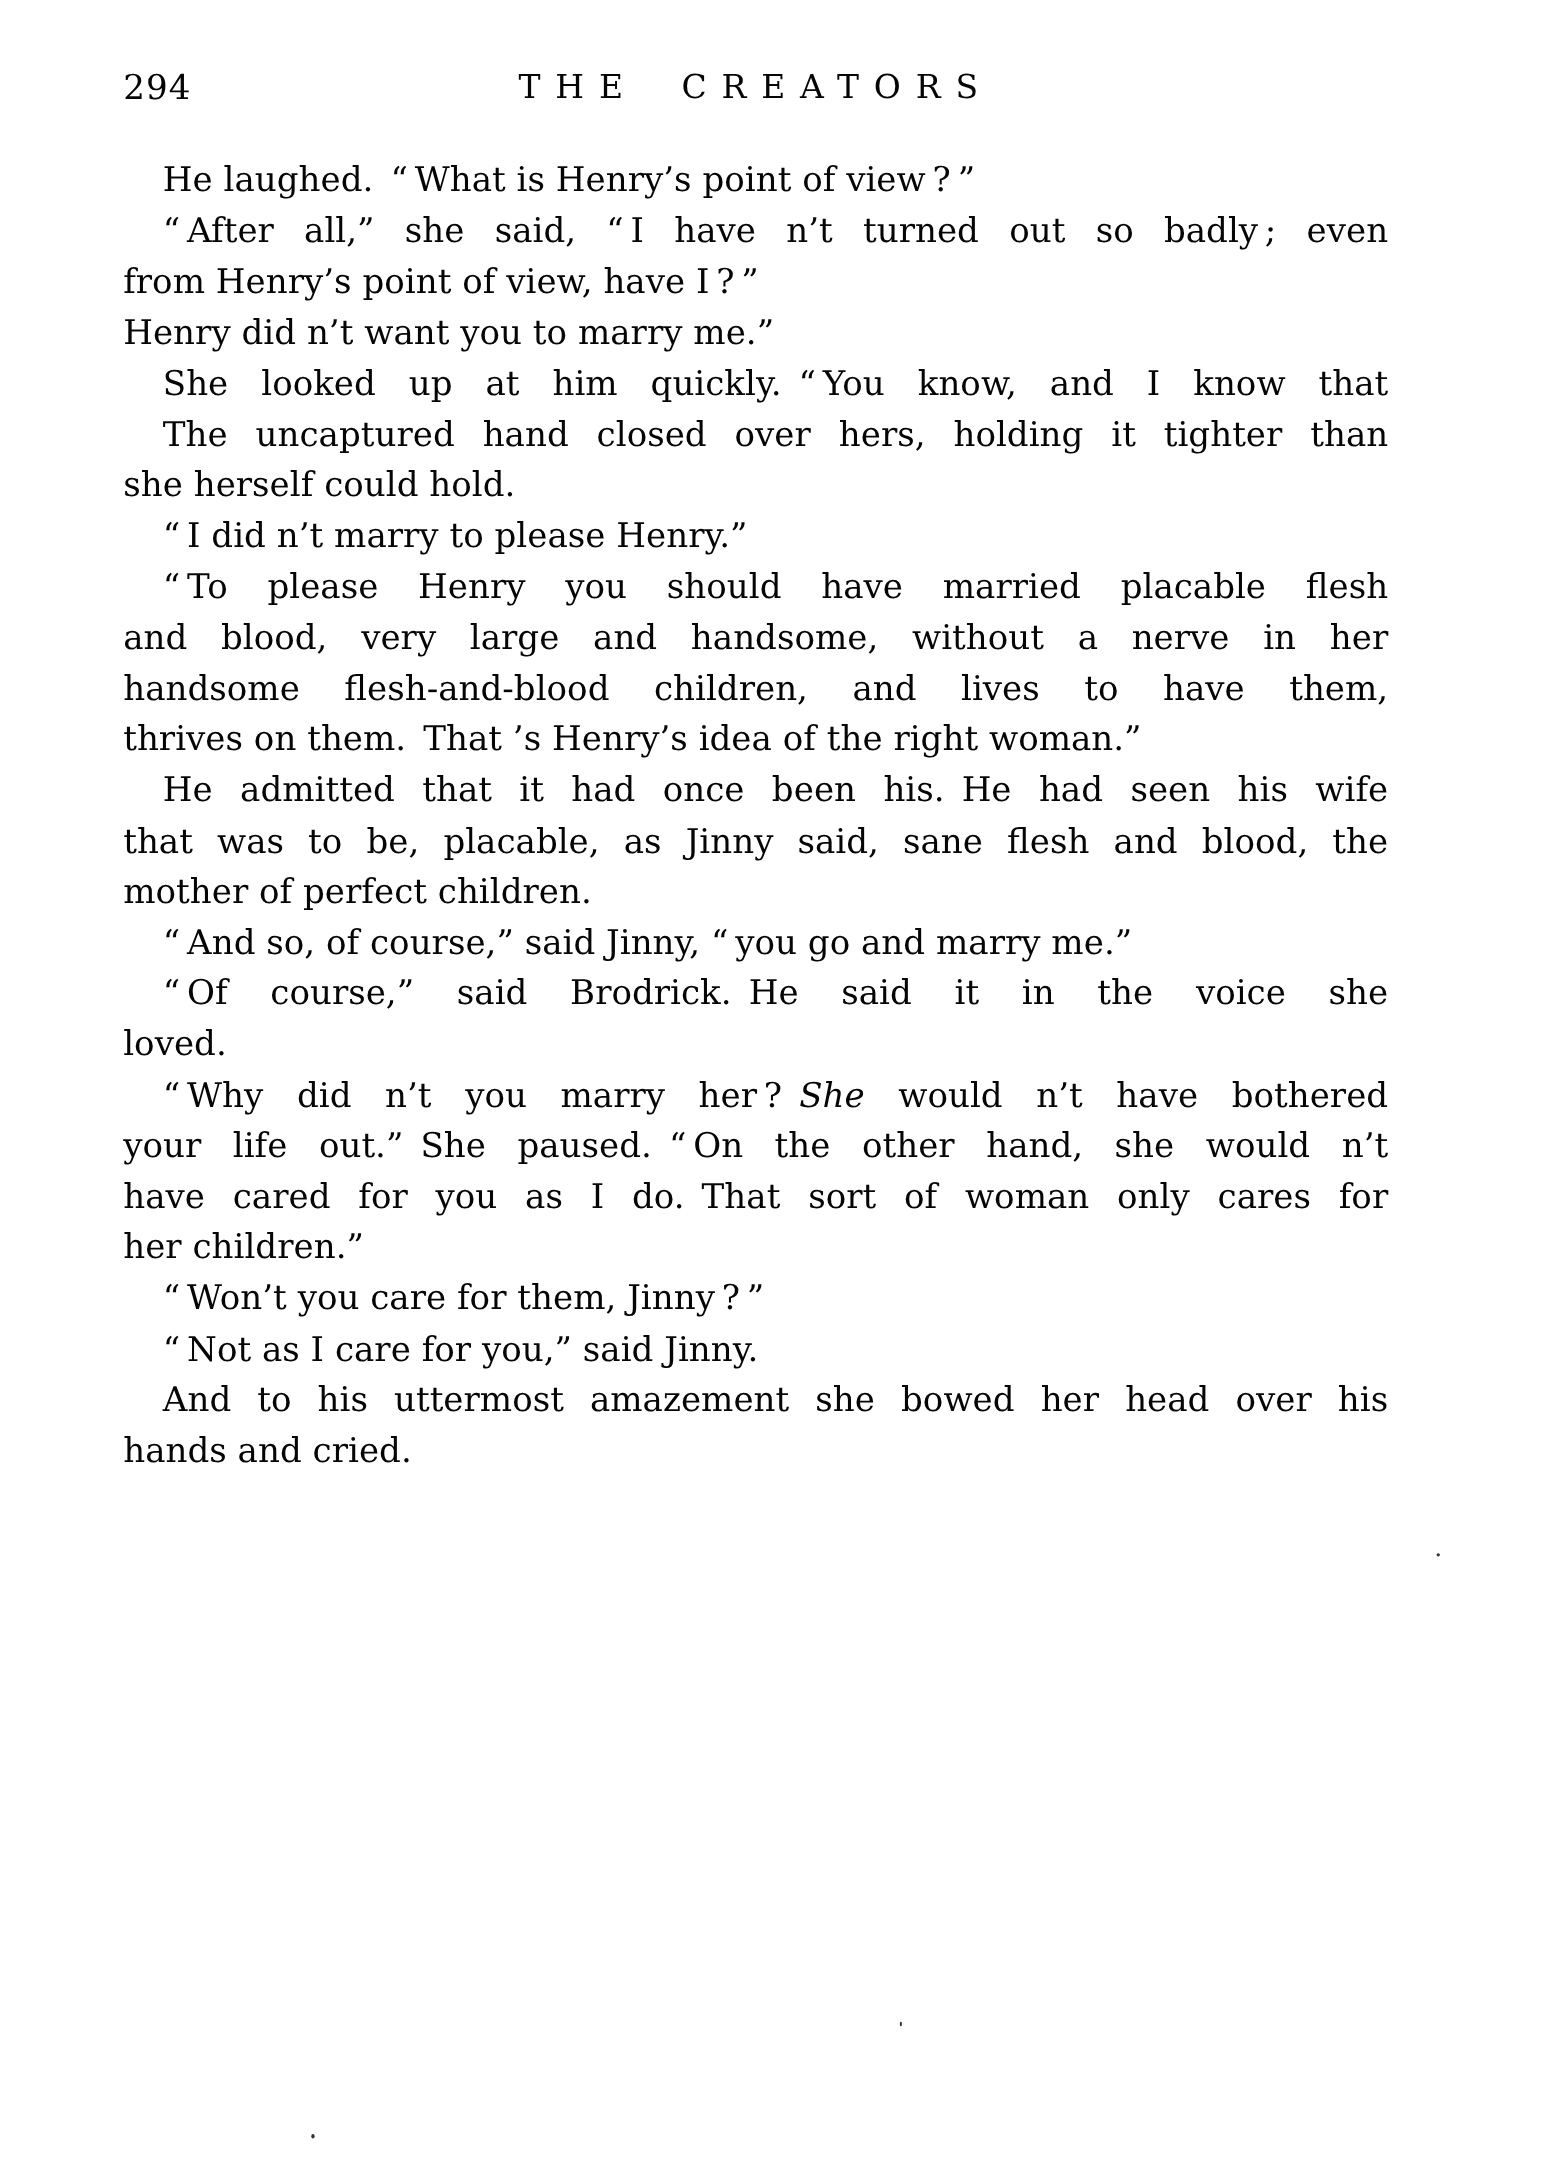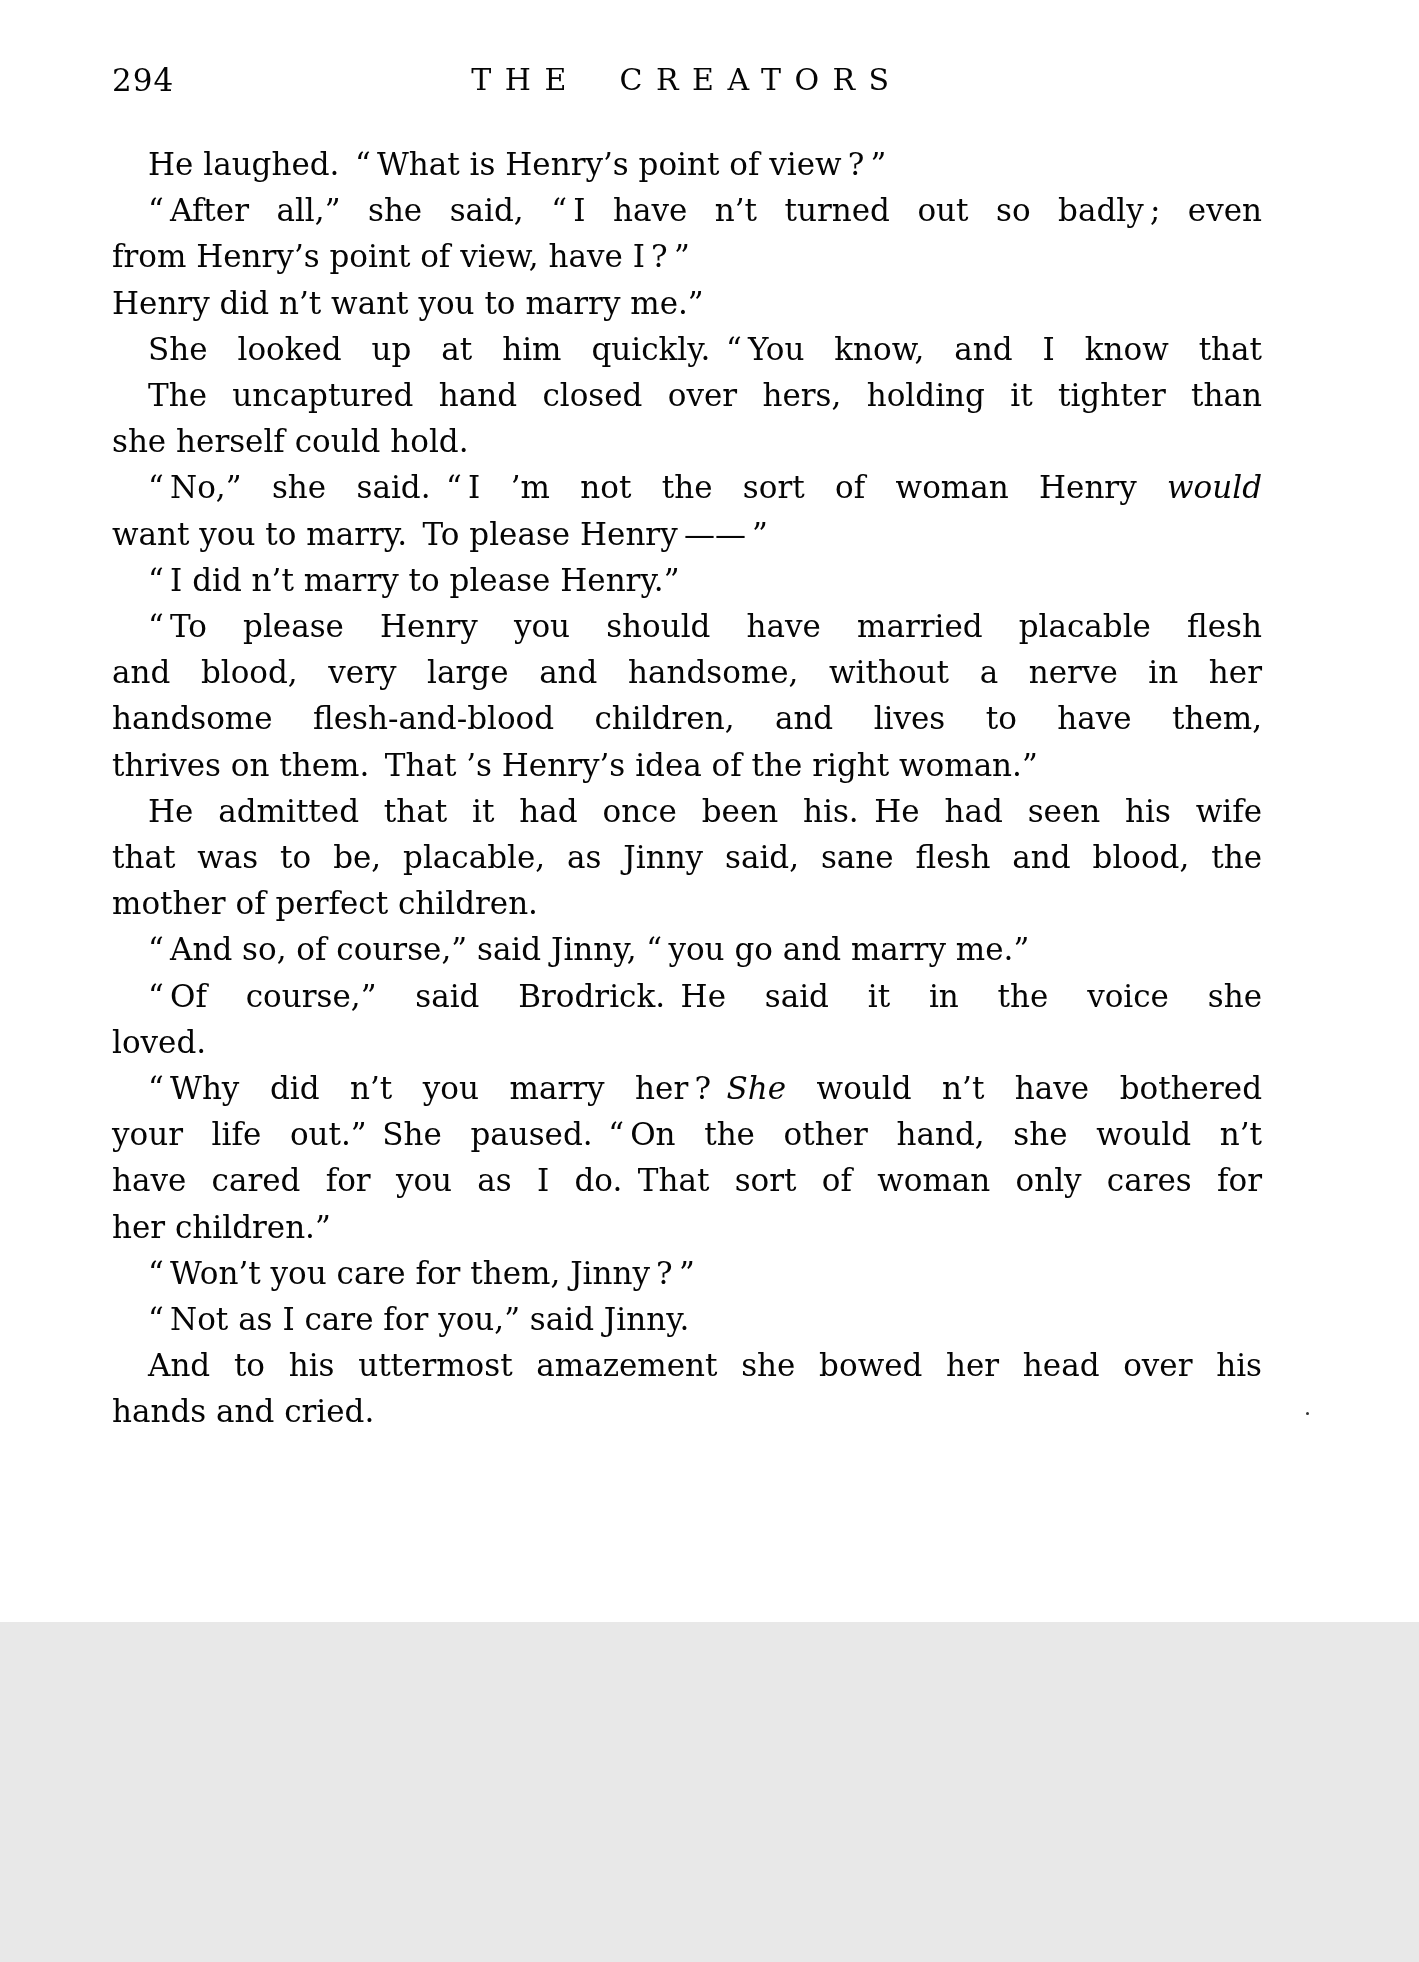--- a/index.html
+++ b/index.html
@@ -3,21 +3,21 @@
 <meta charset="utf-8">
 <style>
   html, body {
     margin: 0;
     padding: 0;
     background: #e8e8e8;
   }
   .page {
     position: relative;
     width: 1419px;
-    height: 1622px;
+    height: 1962px;
     background: #ffffff;
     color: #050505;
     font-family: "DejaVu Serif", serif;
     overflow: hidden;
   }
   .header {
     position: absolute;
     left: 112px;
     top: 62px;
     width: 1150px;
@@ -82,24 +82,20 @@
       </div>
       <div class="paragraph">
         <div class="line last"><span>Henry did n’t want you to marry me.”</span></div>
         <div class="line first"><span>She looked up at him quickly. “ You know, and I know that</span></div>
       </div>
       <div class="paragraph">
         <div class="line first"><span>The uncaptured hand closed over hers, holding it tighter than</span></div>
         <div class="line last"><span>she herself could hold.</span></div>
       </div>
       <div class="paragraph">
-        <div class="line first"><span>“ No,” she said. “ I ’m not the sort of woman Henry </span><span class="it">would</span></div>
-        <div class="line last"><span>want you to marry. To please Henry —— ”</span></div>
-      </div>
-      <div class="paragraph">
         <div class="line first last"><span>“ I did n’t marry to please Henry.”</span></div>
       </div>
       <div class="paragraph">
         <div class="line first"><span>“ To please Henry you should have married placable flesh</span></div>
         <div class="line"><span>and blood, very large and handsome, without a nerve in her</span></div>
         <div class="line"><span>handsome flesh-and-blood children, and lives to have them,</span></div>
         <div class="line last"><span>thrives on them. That ’s Henry’s idea of the right woman.”</span></div>
       </div>
       <div class="paragraph">
         <div class="line first"><span>He admitted that it had once been his. He had seen his wife</span></div>

